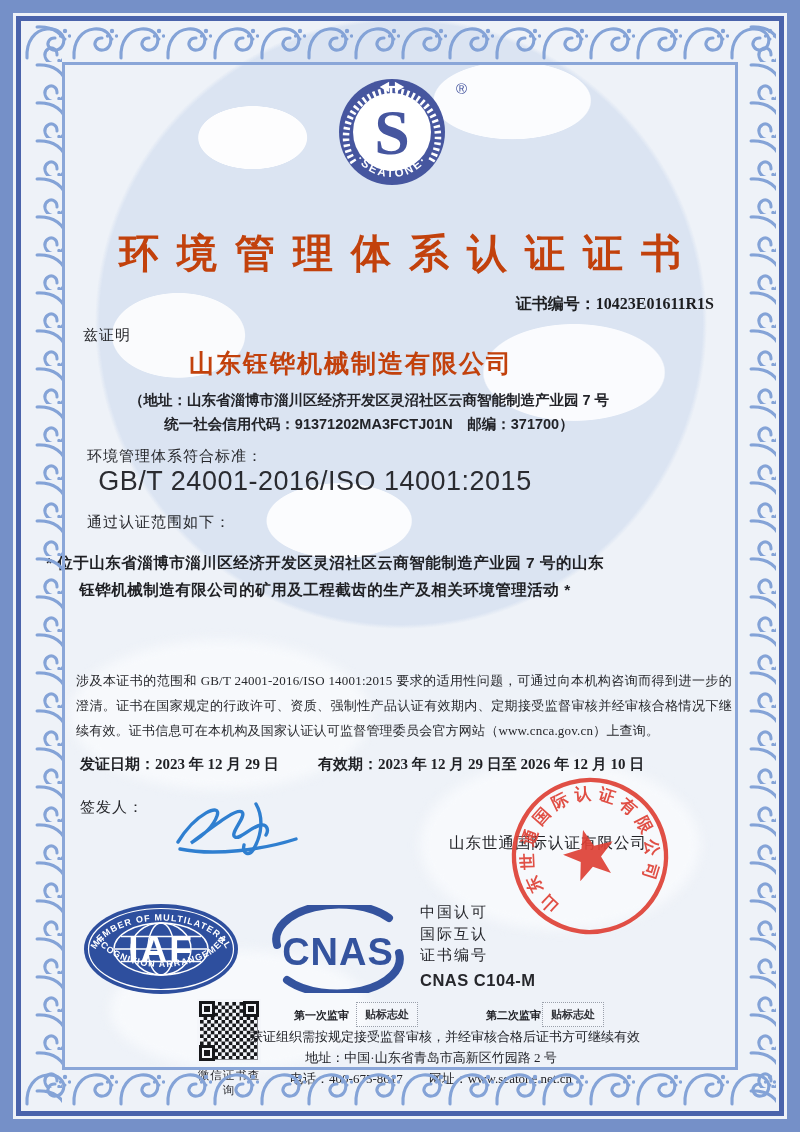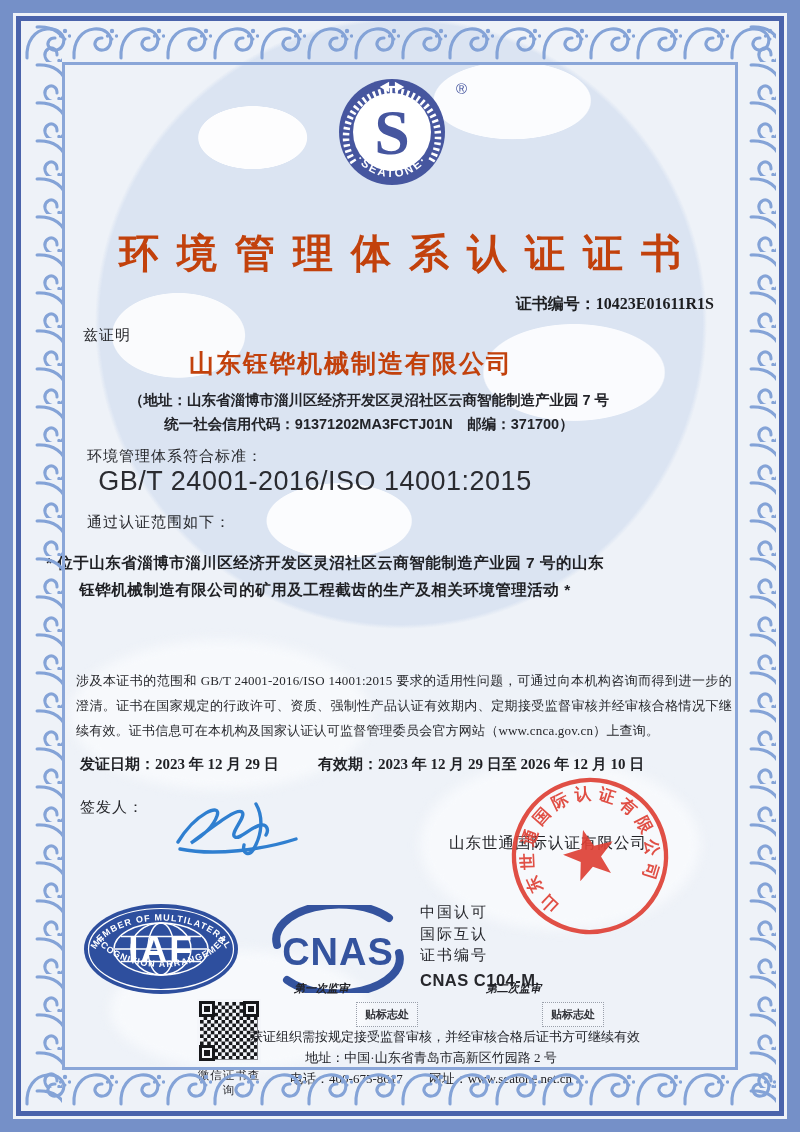--- a/index.html
+++ b/index.html
@@ -67,21 +67,21 @@
   .accr-block .en{font-size:16.5px;font-weight:800;color:#26272c;letter-spacing:0.5px;line-height:22px;margin-top:3px;}
 
   .qr-wrap{left:196px;top:999px;width:66px;z-index:3;text-align:center;}
   .qr{position:relative;width:58px;height:58px;margin:0 auto;border:3px solid #f4f6fa;
       background:repeating-conic-gradient(#17181b 0% 25%, #f4f6fa 0% 50%) 0 0/7.2px 7.2px;}
   .qr-f{position:absolute;width:10px;height:10px;border:3px solid #17181b;background:#f4f6fa;}
   .qr-f::after{content:"";position:absolute;left:2px;top:2px;width:6px;height:6px;background:#17181b;}
   .qr-f1{left:-1px;top:-1px;} .qr-f2{right:-1px;top:-1px;} .qr-f3{left:-1px;bottom:-1px;}
   .qr-caption{margin-top:5px;font-size:11.5px;color:#2a2b30;letter-spacing:1px;}
 
-  .audit-label{top:981px;font-size:11px;font-weight:700;color:#222328;z-index:3;font-style:italic;}
+  .audit-label{top:1008px;font-size:11px;font-weight:700;color:#222328;z-index:3;}
   .audit-box{top:1002px;font-size:11px;font-weight:700;color:#33343a;border:1.6px dotted #9aa0ab;
              padding:4px 8px;z-index:3;background:rgba(255,255,255,0.25);}
   .al1{left:294px;} .ab1{left:356px;} .al2{left:486px;} .ab2{left:542px;}
 
   .footer-block{left:250px;top:1026px;width:362px;text-align:center;z-index:3;
                 font-size:13px;color:#222328;line-height:21px;}
   .footer-block .row{white-space:nowrap;}
   .footer-block .gap{display:inline-block;width:26px;}
 </style>
 </head>

